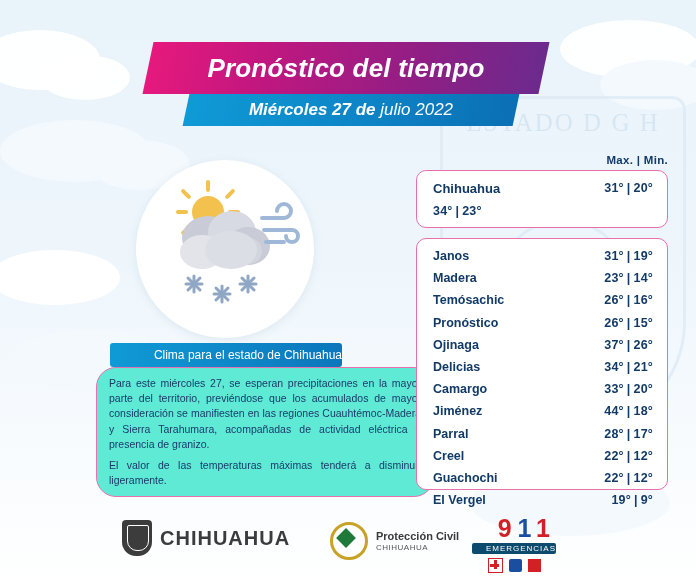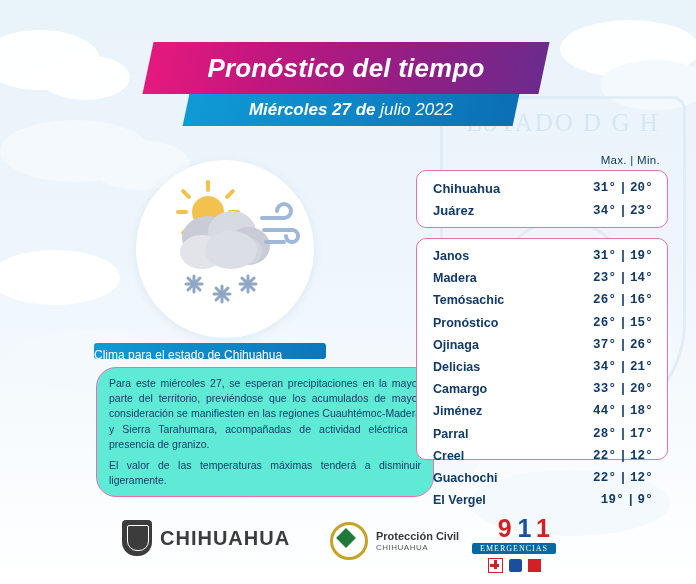--- a/index.html
+++ b/index.html
@@ -118,29 +118,29 @@
     height: 178px;
     background: #ffffff;
     border-radius: 50%;
     box-shadow: 0 2px 10px rgba(80,120,160,.12);
   }
   .wicon { position: absolute; left: 0; top: 0; }
 
   
   .clima-label {
     position: absolute;
-    left: 94px;
+    left: 110px;
     top: 343px;
     width: 232px;
-    height: 16px;
+    height: 24px;
     background: linear-gradient(90deg, #0f9ad6 0%, #0c76bb 100%);
     border-radius: 3px;
     color: #fff;
     font-size: 12px;
-    text-align: left;
+    text-align: right;
     line-height: 24px;
   }
   .text-box {
     position: absolute;
     left: 57px;
     top: 367px;
     width: 338px;
     height: 130px;
     background: #5eead4;
     border: 1.5px solid #e86fb0;
@@ -151,53 +151,52 @@
     font-size: 10.5px;
     line-height: 1.45;
     text-align: justify;
     margin-left: 39px;
   }
   .text-box p { margin: 0 0 6px 0; }
 
   
   .temp-head {
     position: absolute;
-    right: 36px;
+    right: 28px;
     top: 154px;
     font-size: 11.5px;
-    font-weight: normal;
+    font-weight: bold;
     color: #123a66;
     letter-spacing: .3px;
   }
   .panel {
     position: absolute;
     background: #ffffff;
     border: 1.5px solid #e86fb0;
     border-radius: 10px;
     box-sizing: border-box;
     padding: 6px 14px 6px 16px;
   }
   .panel-main { left: 416px; top: 170px; width: 252px; height: 58px; }
-  .panel-list { left: 416px; top: 238px; width: 252px; height: 222px; }
+  .panel-list { left: 416px; top: 238px; width: 252px; height: 252px; }
   .row {
     display: flex;
     align-items: center;
     justify-content: space-between;
     height: 22.5px;
     color: #123a66;
     font-size: 13px;
     font-weight: bold;
   }
   .panel-list .row { height: 22.2px; font-size: 12.5px; }
   .row .city { flex: 1; }
   .row .vals {
     font-size: 12.5px;
     letter-spacing: .2px;
     white-space: nowrap;
-    font-family: Liberation Mono, monospace;
   }
   .row .sep { color: #123a66; padding: 0 3px; }
 
   
   .footer {
     position: absolute;
     left: 0;
     bottom: 0;
     width: 696px;
     height: 76px;
@@ -266,28 +265,27 @@
   }
   .n911 {
     font-size: 25px;
     font-weight: bold;
     color: #d32027;
     letter-spacing: 6px;
     line-height: 1;
   }
   .n911 .blue { color: #1a4fa0; }
   .em-bar {
-    background: #0369a1;
+    background: #0c4a6e;
     color: #fff;
     font-size: 8px;
     letter-spacing: 1px;
-    padding: 1px 8px;
+    padding: 1px 0;
     margin-top: 2px;
     border-radius: 2px;
-    font-family: Liberation Serif, serif;
   }
   .icon-row {
     display: flex;
     justify-content: center;
     gap: 6px;
     margin-top: 4px;
     align-items: center;
   }
   .mini {
     width: 13px; height: 13px;
@@ -404,21 +402,20 @@
 </div>
 
 <div class="panel panel-main">
   <div class="row">
     <span class="city">Chihuahua</span>
     <span class="vals">
       <span>31°</span><span class="sep">|</span><span>20°</span>
     </span>
   </div>
   <div class="row">
-    <span class="city">Juárez</span>
     <span class="vals">
       <span>34°</span><span class="sep">|</span><span>23°</span>
     </span>
   </div>
 </div>
 
 <div class="panel panel-list">
   <div class="row">
     <span class="city">Janos</span>
     <span class="vals">

